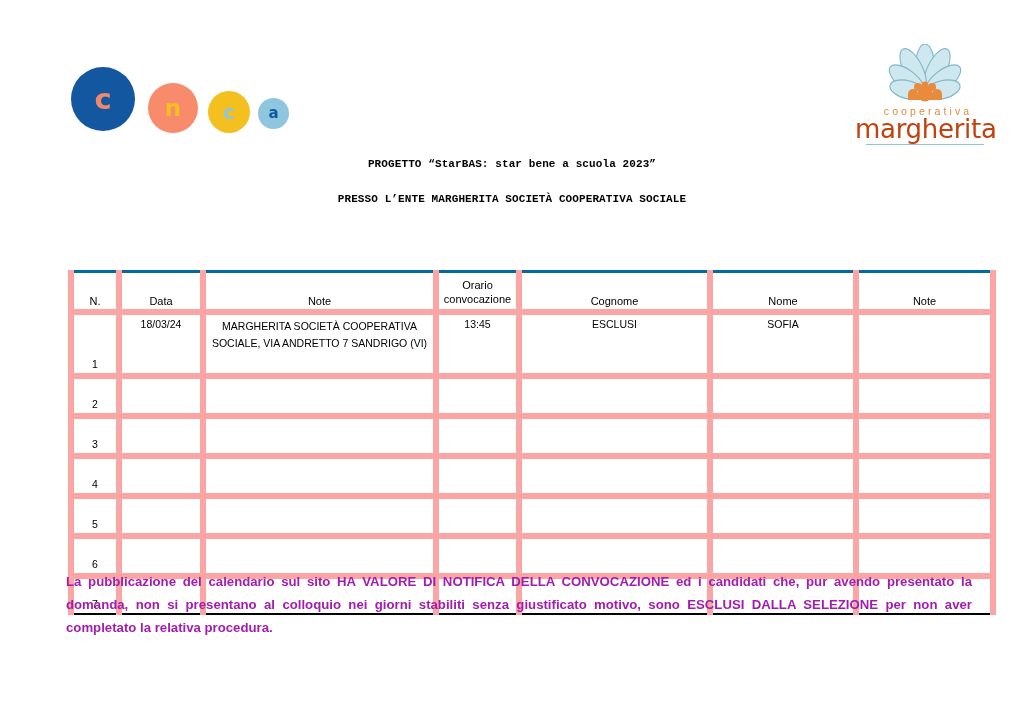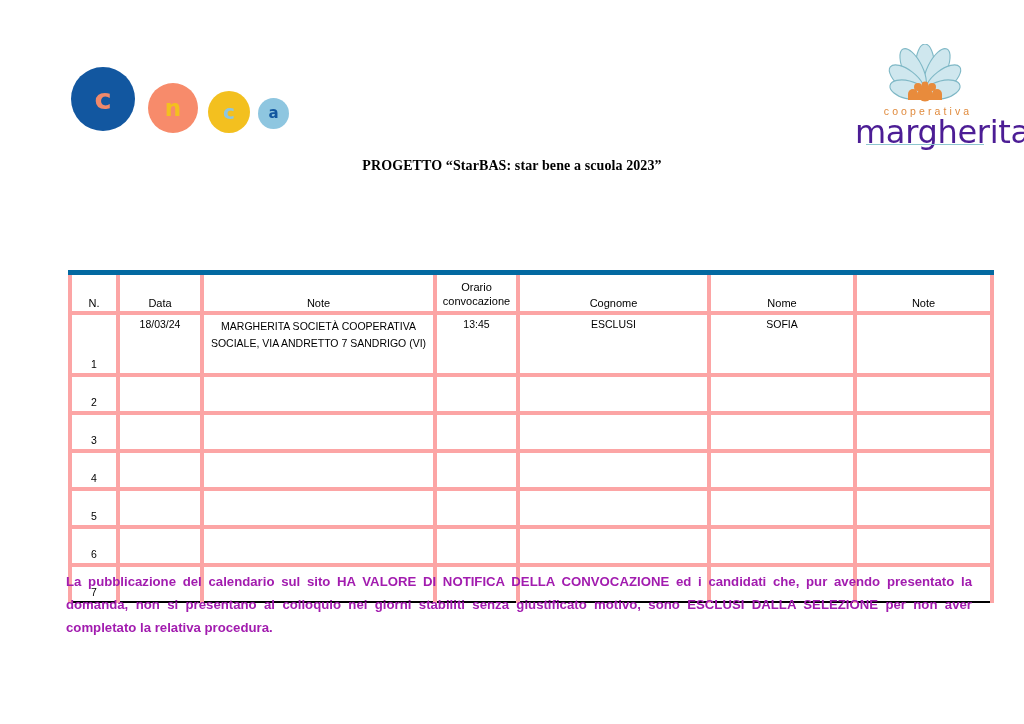--- a/index.html
+++ b/index.html
@@ -116,22 +116,22 @@
     color: #e08b3e;
     white-space: nowrap;
   }
   .marg-name {
     position: absolute;
     left: 0px;
     top: 72px;
     width: 140px;
     text-align: center;
     font-family: "DejaVu Sans", sans-serif;
-    font-size: 32px;
-    color: #4c1d95;
+    font-size: 26px;
+    color: #c2410c;
     letter-spacing: -0.3px;
     line-height: 1;
     white-space: nowrap;
   }
   .marg-rule {
     position: absolute;
     left: 11px;
     top: 100px;
     width: 118px;
     height: 1px;
@@ -140,23 +140,23 @@
 
   
   .title-block {
     position: absolute;
     left: 0;
     top: 156px;
     width: 1024px;
     text-align: center;
   }
   .title-line {
-    font-family: Liberation Serif, serif;
+    font-family: Liberation Mono, monospace;
     font-weight: bold;
-    font-size: 14px;
+    font-size: 11px;
     letter-spacing: 0.1px;
     color: #000;
   }
   .title-1 { margin: 0; padding: 2px 0 0 0; }
   .title-2 { margin: 0; padding: 22px 0 0 0; }
   .title-3 { margin: 0; padding: 23px 0 0 0; }
 
   
   .table-wrap {
     position: absolute;
@@ -173,30 +173,30 @@
   table.conv col.c-n     { width: 48px; }
   table.conv col.c-data  { width: 84px; }
   table.conv col.c-luogo { width: 233px; }
   table.conv col.c-orar  { width: 83px; }
   table.conv col.c-cogn  { width: 191px; }
   table.conv col.c-nome  { width: 146px; }
   table.conv col.c-note  { width: 137px; }
 
   table.conv th,
   table.conv td {
-    border: 4px solid #fca5a5;
+    border: 6px solid #fca5a5;
     padding: 0;
     vertical-align: bottom;
     font-size: 10.5px;
     font-weight: normal;
     text-align: center;
     color: #000;
   }
   table.conv thead th {
-    border-top: 5px solid #0369a1;
+    border-top: 3px solid #0369a1;
     border-bottom: 1px solid #4d4d4d;
     height: 34px;
     vertical-align: bottom;
     padding-bottom: 2px;
     font-size: 11px;
   }
   table.conv thead th .hdr-2l {
     display: block;
     line-height: 1.32;
   }
@@ -289,20 +289,21 @@
         </g>
       </svg>
       <div class="marg-coop">cooperativa</div>
       <div class="marg-name">margherita</div>
       <div class="marg-rule"></div>
     </div>
   </div>
 
   <div class="title-block">
     <div class="title-line title-1">PROGETTO “StarBAS: star bene a scuola 2023”</div>
+    <div class="title-line title-3">PRESSO L’ENTE MARGHERITA SOCIETÀ COOPERATIVA SOCIALE</div>
   </div>
 
   <div class="table-wrap">
     <table class="conv">
       <colgroup>
         <col class="c-n">
           <col class="c-data">
           <col class="c-luogo">
           <col class="c-orar">
         <col class="c-cogn">

